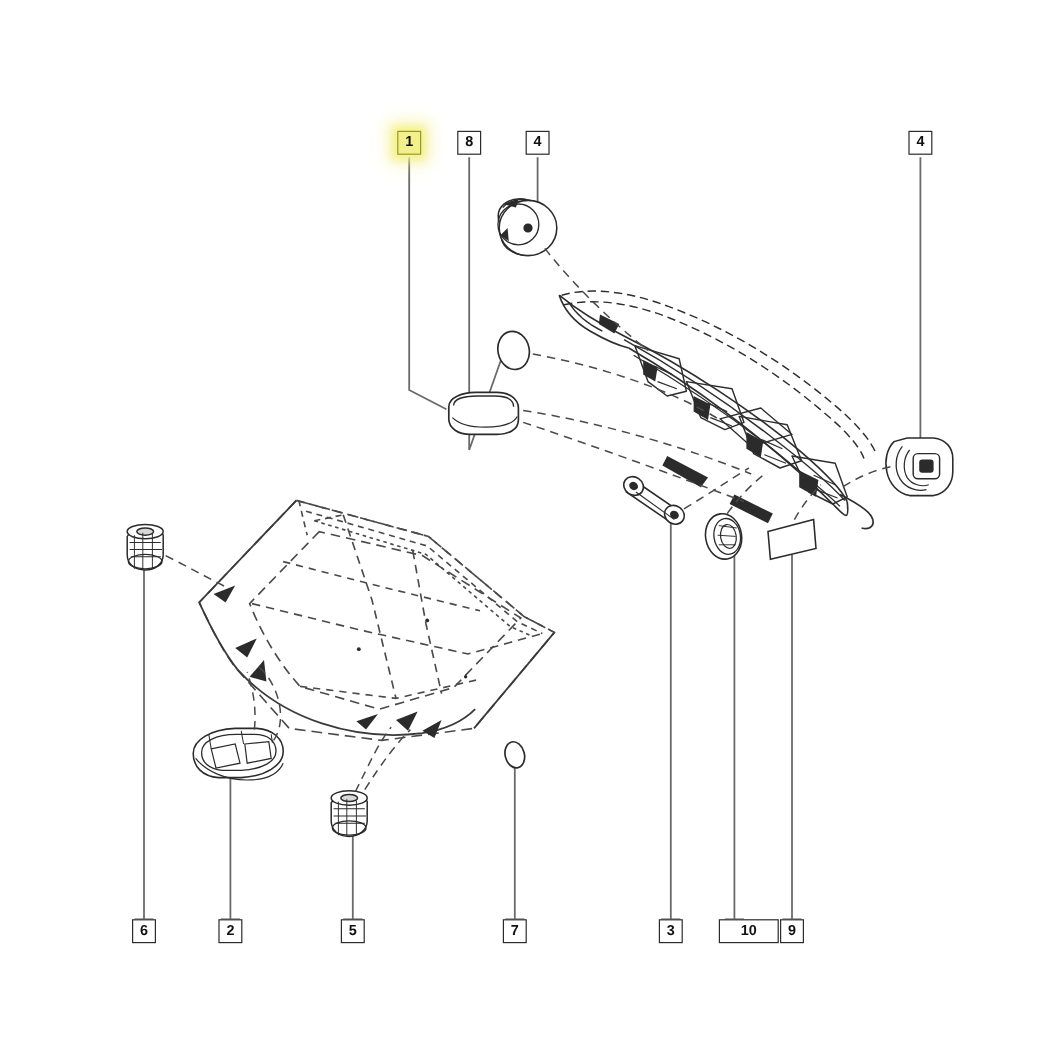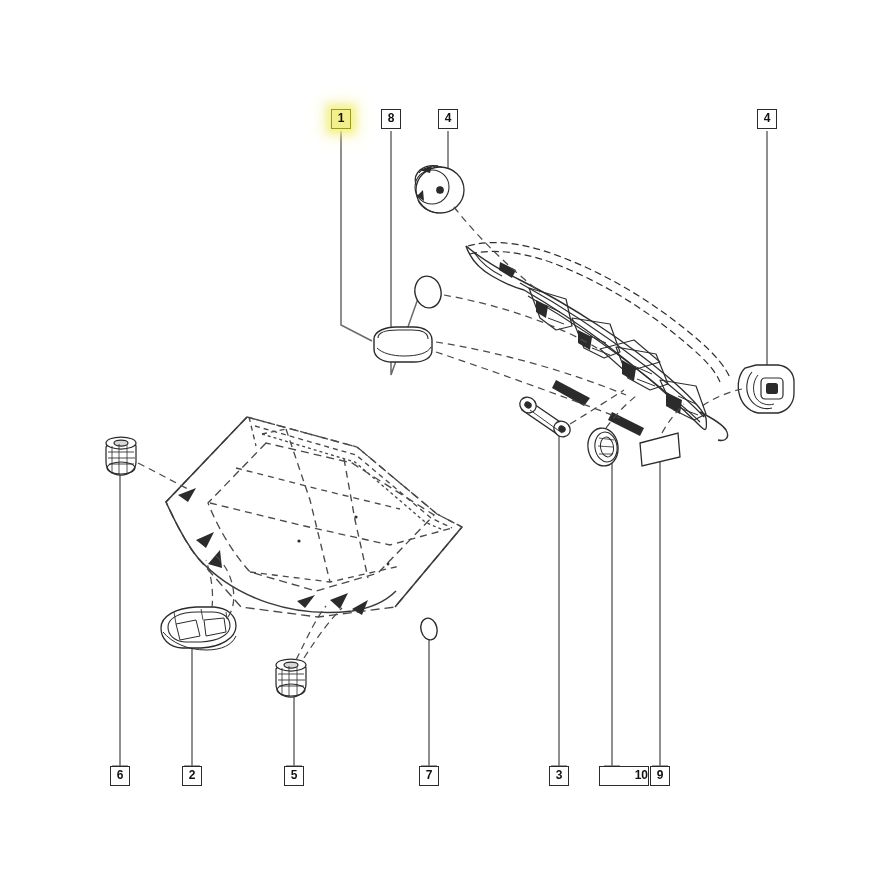--- a/index.html
+++ b/index.html
@@ -37,21 +37,20 @@
     font-family: "Liberation Sans", sans-serif;
     font-size: 12px;
     font-weight: bold;
     line-height: 17px;
     text-align: center;
     letter-spacing: 0px;
     z-index: 5;
   }
   .callout-label.wide {
     width: 50px;
-    text-align: right;
   }
   .callout-label.highlight {
     background: #f2f08c;
     border-color: #9a9a22;
     box-shadow: 0 0 7px 4px rgba(243,240,130,0.85),
                 0 0 14px 8px rgba(243,240,130,0.45);
   }
 </style>
 </head>
 <body>

